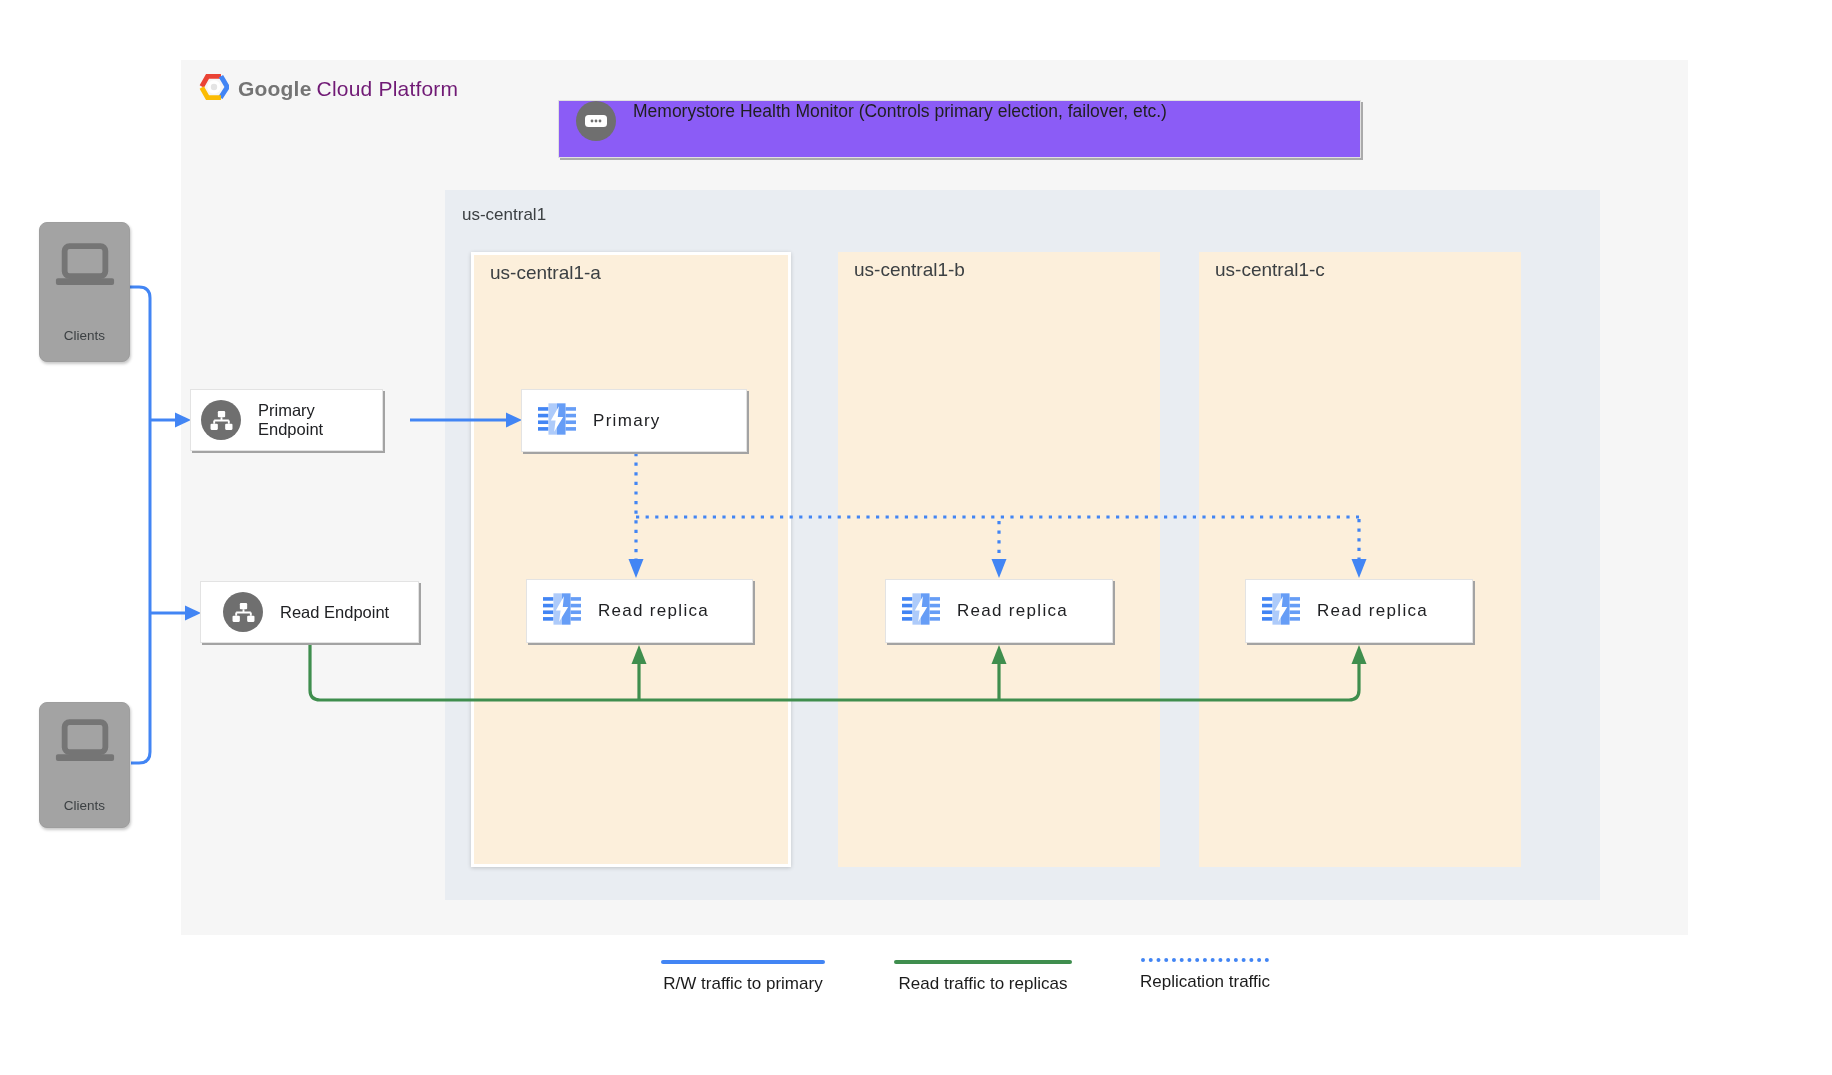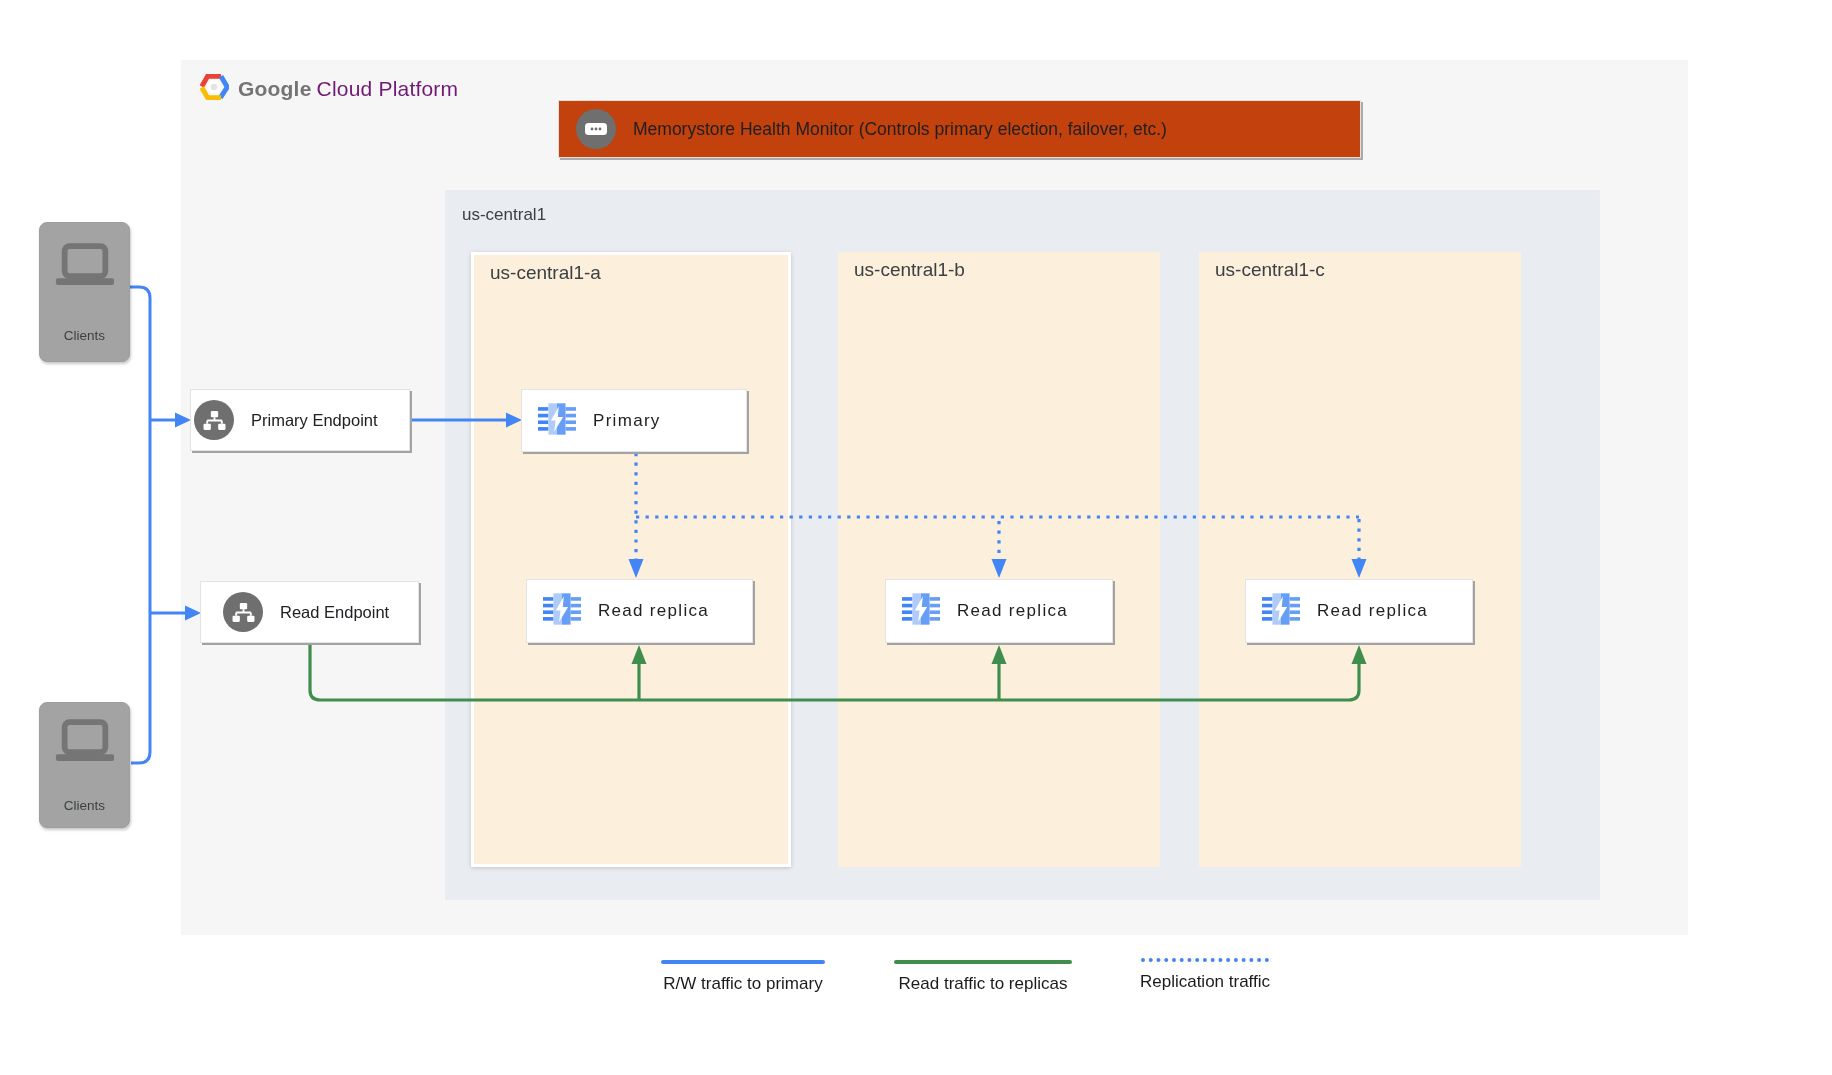--- a/index.html
+++ b/index.html
@@ -9,40 +9,40 @@
   
   .panel { position:absolute; left:181px; top:60px; width:1507px; height:875px; background:#f6f6f6; }
 
   
   .gcp-logo { position:absolute; left:199px; top:74px; display:flex; align-items:center; gap:9px; }
   .gcp-logo .txt { font-size:21px; letter-spacing:0.2px; }
   .gcp-logo .t1 { color:#747474; font-weight:700; }
   .gcp-logo .t2 { color:#701a75; font-weight:400; margin-left:5px; }
 
   
-  .monitor { position:absolute; left:558px; top:100px; width:803px; height:58px; background:#c2410c;
-             border:1px solid #e0e0e0; box-shadow:2px 2px 0 #aaaaaa; display:flex; align-items:center; padding-left:17px; }
+  .monitor { position:absolute; left:558px; top:100px; width:803px; height:58px; background:#8b5cf6;
+             border:1px solid #e0e0e0; box-shadow:2px 2px 0 #aaaaaa; display:flex; padding-left:17px; }
   .monitor .label { font-size:17.5px; color:#1f1f1f; margin-left:17px; }
   .gray-circle { width:40px; height:40px; border-radius:50%; background:#6f6f6f; display:flex; align-items:center; justify-content:center; flex:0 0 auto; }
 
   
   .region { position:absolute; left:445px; top:190px; width:1155px; height:710px; background:#e9edf2; }
   .region-label { position:absolute; left:17px; top:15px; font-size:17px; color:#3c4043; }
   .zone { position:absolute; top:62px; height:615px; background:#fcefdb; }
   .zone-a { left:26px;  width:320px; border:3px solid #ffffff; box-shadow:0 1px 4px rgba(0,0,0,.18); }
   .zone-b { left:393px; width:322px; }
   .zone-c { left:754px; width:322px; }
   .zone .zlabel { position:absolute; left:16px; top:7px; font-size:19px; color:#3c4043; }
 
   
   .node { position:absolute; background:#ffffff; border:1px solid #e3e3e3; box-shadow:2px 2px 0 #a3a3a3;
           display:flex; align-items:center; z-index:10; }
   .node .nlabel { font-size:16.5px; color:#202124; }
   .node.store .nlabel { font-size:17px; letter-spacing:1.3px;text-align:center; }
-  .ep-primary { left:190px; top:389px; width:220px; height:62px; padding-left:3px;align-items:center; }
+  .ep-primary { left:190px; top:389px; width:193px; height:62px; padding-left:10px;align-items:center; }
   .ep-read    { left:200px; top:581px; width:219px; height:62px; padding-left:22px; }
   .n-primary  { left:521px; top:389px; width:226px; height:63px; padding-left:16px; }
   .n-rep-a    { left:526px; top:579px; width:227px; height:64px; padding-left:16px; }
   .n-rep-b    { left:885px; top:579px; width:228px; height:64px; padding-left:16px; }
   .n-rep-c    { left:1245px; top:579px; width:228px; height:64px; padding-left:16px; }
   .node .nlabel { margin-left:17px; }
 
   
   .clients { position:absolute; left:39px; width:91px; background:#a3a3a3; border:1px solid #9e9e9e;
              border-radius:8px; box-shadow:1px 2px 3px rgba(0,0,0,.22); display:flex; flex-direction:column;

